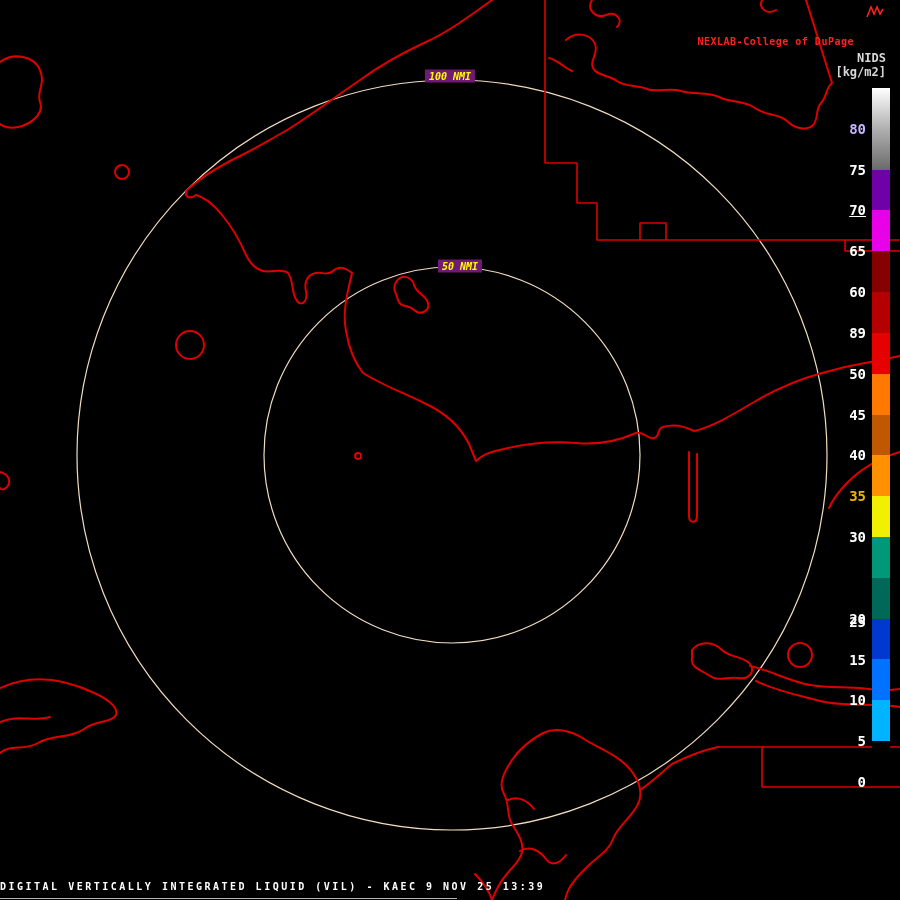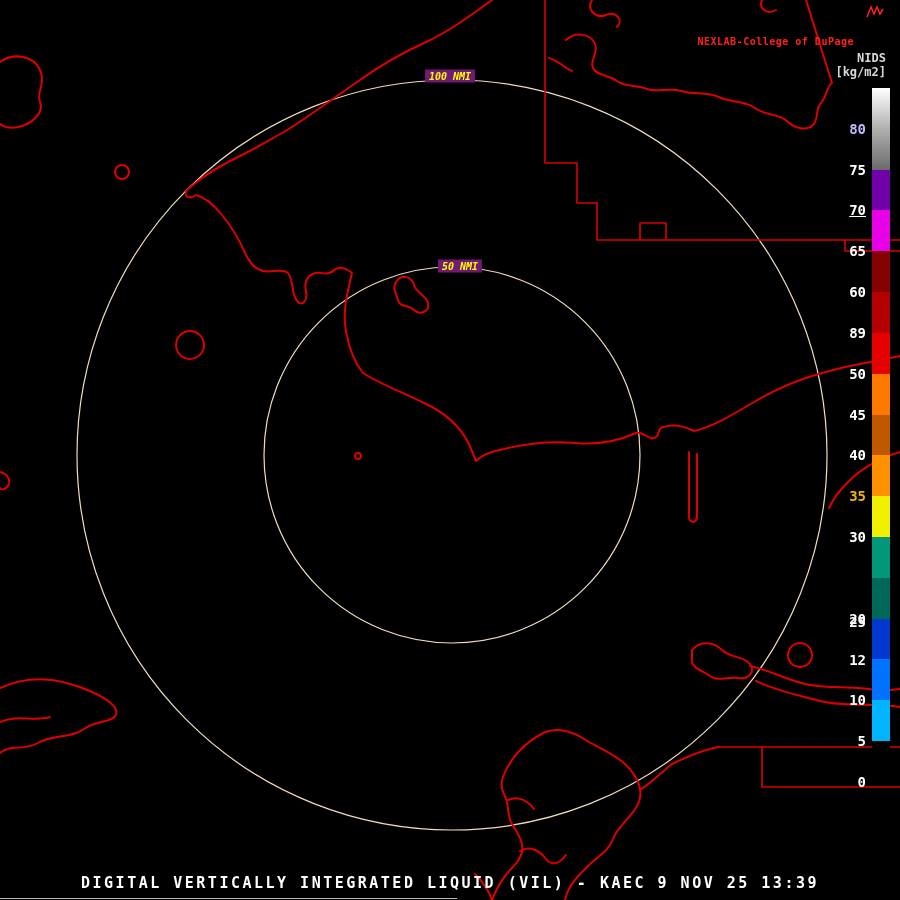--- a/index.html
+++ b/index.html
@@ -30,22 +30,22 @@
   }
   #colorbar {
     position:absolute; left:872px; top:88px; width:18px;
   }
   .cb-seg { width:18px; }
   .cb-tick {
     position:absolute; right:34px; width:34px; text-align:right;
     font-size:14px; font-weight:bold; line-height:16px;
   }
   .footer {
-    position:absolute; bottom:8px; left:0; width:100%; text-align:center;
-    font-size:15px; font-weight:bold; letter-spacing:2.5px; white-space:pre;
+    position:absolute; bottom:8px; left:0; width:100%; text-align:left;
+    font-size:10px; font-weight:bold; letter-spacing:2.5px; white-space:pre;
   }
   .bottom-line {
     position:absolute; bottom:1px; left:0; width:457px; height:1px; background:#b8b8b8;
   }
 </style>
 </head>
 <body>
 
 <div class="stage">
 
@@ -109,21 +109,21 @@
       <div class="cb-tick" style="top: 243.294px; color: rgb(255, 255, 255);">65</div>
       <div class="cb-tick" style="top: 284.118px; color: rgb(255, 255, 255);">60</div>
       <div class="cb-tick" style="top: 324.941px; color: rgb(255, 255, 255);">89</div>
       <div class="cb-tick" style="top: 365.765px; color: rgb(255, 255, 255);">50</div>
       <div class="cb-tick" style="top: 406.588px; color: rgb(255, 255, 255);">45</div>
       <div class="cb-tick" style="top: 447.412px; color: rgb(255, 255, 255);">40</div>
       <div class="cb-tick" style="top: 488.235px; color: #eab308;">35</div>
       <div class="cb-tick" style="top: 529.059px; color: rgb(255, 255, 255);">30</div>
       <div class="cb-tick" style="top: 569.882px; color: rgb(255, 255, 255); margin-top: 44px;">25</div>
       <div class="cb-tick" style="top: 610.706px; color: rgb(255, 255, 255);">20</div>
-      <div class="cb-tick" style="top: 651.529px; color: rgb(255, 255, 255);">12</div>
+      <div class="cb-tick" style="top: 651.529px; color: rgb(255, 255, 255);">15</div>
       <div class="cb-tick" style="top: 692.353px; color: rgb(255, 255, 255);">10</div>
       <div class="cb-tick" style="top: 733.176px; color: rgb(255, 255, 255);">5</div>
       <div class="cb-tick" style="top: 774px; color: rgb(255, 255, 255);">0</div>
     </div>
 
   <div class="footer" style="color: rgb(255, 255, 255);">DIGITAL VERTICALLY INTEGRATED LIQUID (VIL) - KAEC 9 NOV 25 13:39</div>
   <div class="bottom-line"></div>
 
 </div>
 

